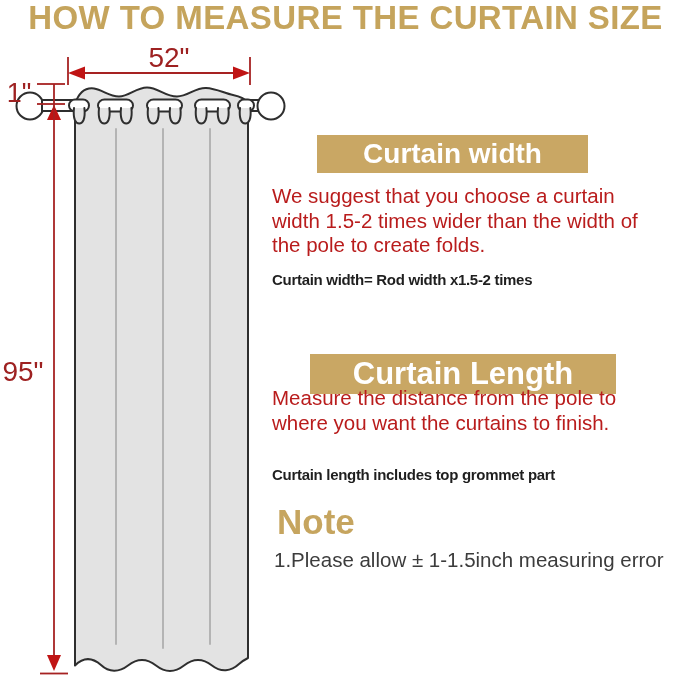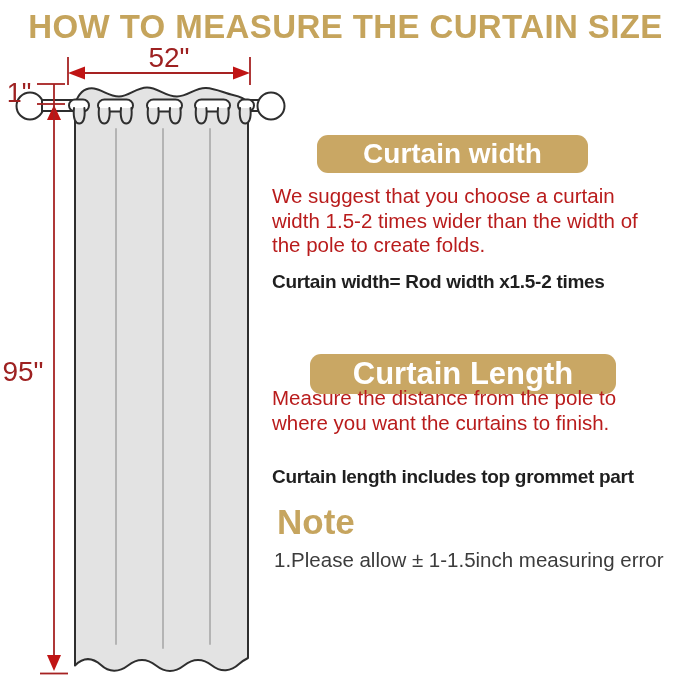--- a/index.html
+++ b/index.html
@@ -4,57 +4,56 @@
 <style>
   html,body{margin:0;padding:0;background:#ffffff;}
   .canvas{
     position:relative;
     width:679px;height:677px;
     background:#ffffff;
     overflow:hidden;
     font-family:"Liberation Sans",sans-serif;
   }
   .page-title{
-    position:absolute;left:0;right:0;top:9px;
+    position:absolute;left:0;right:0;top:0;
     text-align:center;
     font-size:33px;font-weight:bold;
     letter-spacing:0.4px;
     color:#C5A45C;
     white-space:nowrap;
     line-height:36px;
     padding-left:12px;
   }
   .diagram-svg{position:absolute;left:0;top:0;}
   .diagram-svg text{
     font-family:"Liberation Sans","DejaVu Sans",sans-serif;
     fill:#9E2121;
   }
   .bar{
     position:absolute;
     background:#C9A764;
     color:#ffffff;
     font-weight:bold;
     text-align:center;
-    border-radius:11px;
   }
   .bar-width{left:317px;top:135px;width:271px;height:38px;font-size:28px;line-height:38px;}
   .bar-length{left:310px;top:354px;width:306px;height:40px;font-size:31px;line-height:40px;}
   .body-text{
     position:absolute;
     color:#b91c1c;
     font-size:20.5px;
     line-height:24.5px;
   }
   .p-width{left:272px;top:184px;width:368px;}
   .p-length{left:272px;top:386px;width:382px;}
   .formula{
     position:absolute;
     color:#1f1f1f;
     font-weight:bold;
-    font-size:19px;
+    font-size:15px;
     letter-spacing:-0.3px;
     white-space:nowrap;
   }
   .f-width{left:272px;top:271px;}
   .f-length{left:272px;top:426px;margin-top:40px;}
   .note-heading{
     position:absolute;left:277px;top:503px;
     font-size:35px;font-weight:bold;
     color:#C6A55F;
     line-height:38px;

